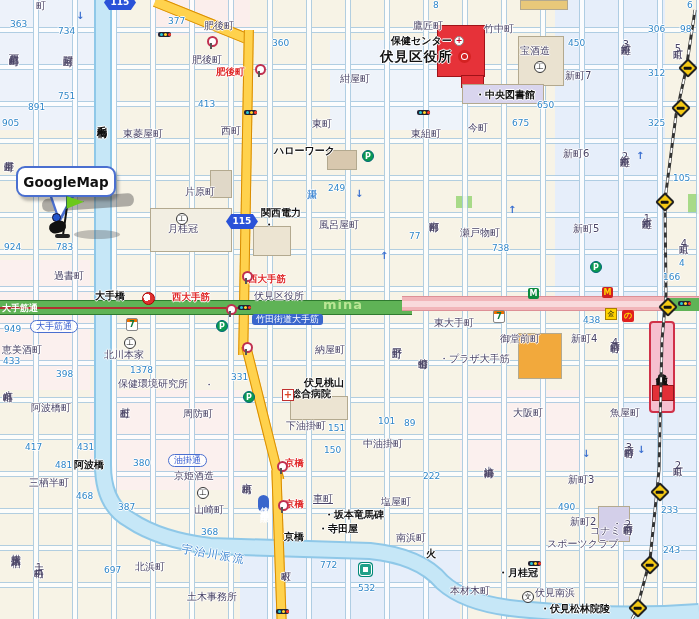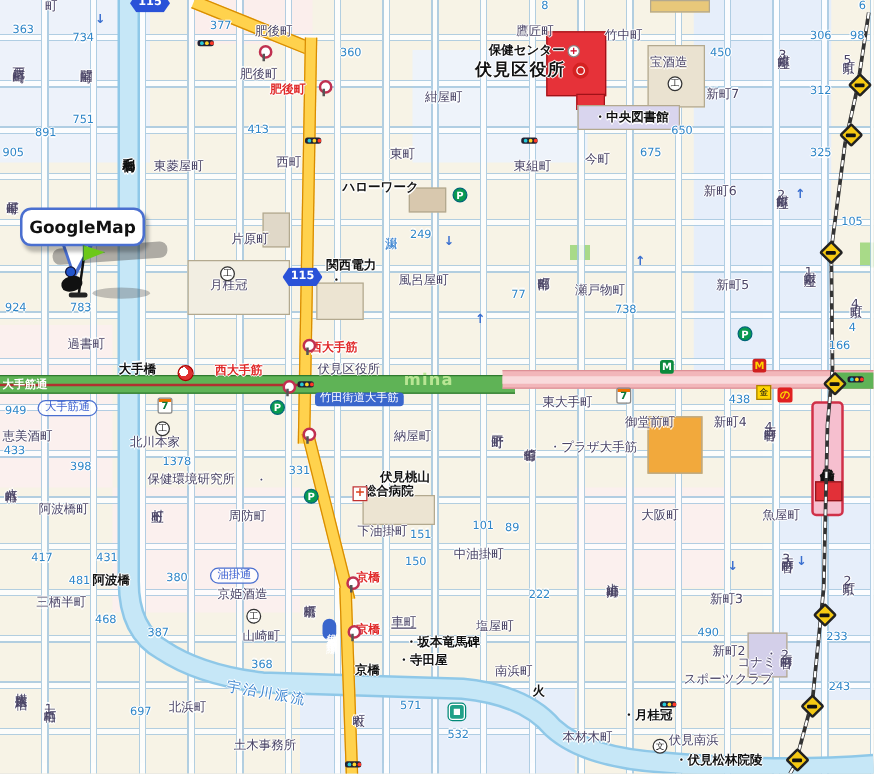--- a/index.html
+++ b/index.html
@@ -299,21 +299,21 @@
       <span class="lb tv" style="left: 241px; top: 475px;">京橋町</span>
       <span class="lb vbluebox" style="left: 258px; top: 495px;">伏見港京都停車場線</span>
       <span class="lb t" style="left: 313px; top: 494px; text-decoration: underline;">車町</span>
       <span class="lb t" style="left: 381px; top: 497px;">塩屋町</span>
       <span class="lb bb" style="left: 324px; top: 510px;">・坂本竜馬碑</span>
       <span class="lb bb" style="left: 318px; top: 524px;">・寺田屋</span>
       <span class="lb bb" style="left: 284px; top: 532px;">京橋</span>
       <span class="lb t" style="left: 396px; top: 533px;">南浜町</span>
       <span class="lb bb" style="left: 426px; top: 549px;">火</span>
       <span class="lb tv" style="left: 280px; top: 563px;">衣町</span>
-      <span class="lb n" style="left: 320px; top: 561px;">571</span>
+      <span class="lb n" style="left: 320px; top: 561px;">772</span>
       <span class="lb n" style="left: 358px; top: 584px;">532</span>
       <span class="lb briver" style="left: 181px; top: 549px;">宇治川派流</span>
       <span class="lb t" style="left: 135px; top: 562px;">北浜町</span>
       <span class="lb n" style="left: 104px; top: 566px;">697</span>
       <span class="lb n" style="left: 201px; top: 528px;">368</span>
       <span class="lb t" style="left: 187px; top: 592px;">土木事務所</span>
       <span class="lb tv" style="left: 33px; top: 559px;">三栖町1</span>
       <span class="lb tv" style="left: 10px; top: 546px;">横大路三栖</span>
       <span class="lb t" style="left: 570px; top: 517px;">新町2</span>
       <span class="lb t" style="left: 612px; top: 519px;">・</span>

